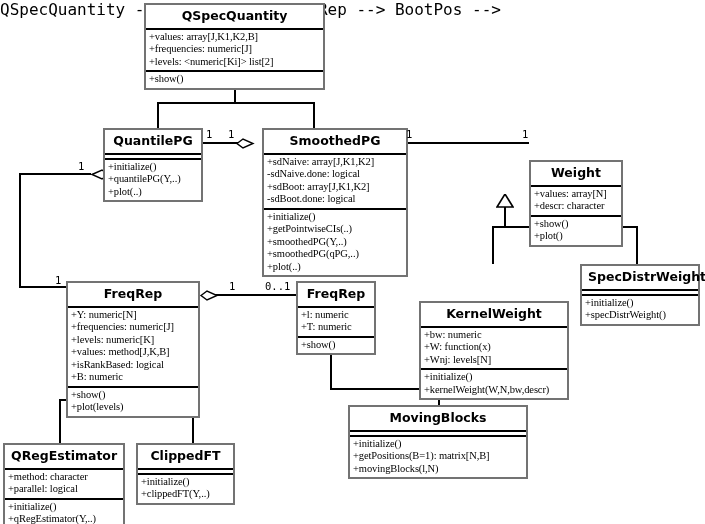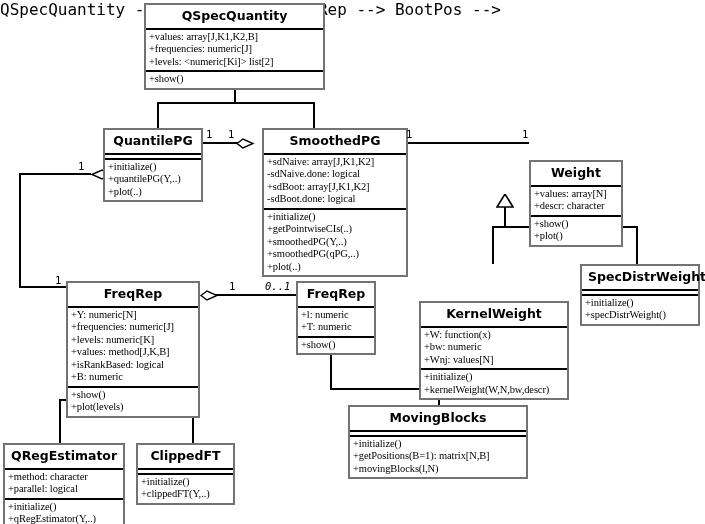--- a/index.html
+++ b/index.html
@@ -172,21 +172,21 @@
   <div class="mult" style="left:55px; top:275px;">1</div>
 
   
   <div class="edge h" style="left:210px; top:294px; width:86px;"></div>
   <div class="diamond" style="left:199px; top:290px;">
     <svg width="20" height="11" viewBox="0 0 20 11">
       <polygon points="2,5.5 8,1 18,5.5 8,10" fill="#ffffff" stroke="#000000" stroke-width="1.4"></polygon>
     </svg>
   </div>
   <div class="mult" style="left:229px; top:281px;">1</div>
-  <div class="mult" style="left:265px; top:281px;font-style:italic;">0..1</div>
+  <div class="mult" style="left:265px; top:281px;">0..1</div>
 
   
 
   
   <div class="uml-class" style="left:144px; top:3px; width:181px;">
     <div class="uml-name">QSpecQuantity</div>
     <div class="uml-sep"></div>
     <div class="uml-compartment">
       <div class="uml-line">+values: array[J,K1,K2,B]</div>
       <div class="uml-line">+frequencies: numeric[J]</div>
@@ -244,23 +244,23 @@
       <div class="uml-line">+show()</div>
       <div class="uml-line">+plot()</div>
     </div>
   </div>
 
   
   <div class="uml-class" style="left:419px; top:264px; width:150px;margin-top:37px;">
     <div class="uml-name">KernelWeight</div>
     <div class="uml-sep"></div>
     <div class="uml-compartment">
+      <div class="uml-line">+bw: numeric</div>
       <div class="uml-line">+W: function(x)</div>
-      <div class="uml-line">+bw: numeric</div>
-      <div class="uml-line">+Wnj: values[N]</div>
+      <div class="uml-line">+Wnj: levels[N]</div>
     </div>
     <div class="uml-sep"></div>
     <div class="uml-compartment">
       <div class="uml-line">+initialize()</div>
       <div class="uml-line">+kernelWeight(W,N,bw,descr)</div>
     </div>
   </div>
 
   
   <div class="uml-class" style="left:580px; top:264px; width:120px;">

